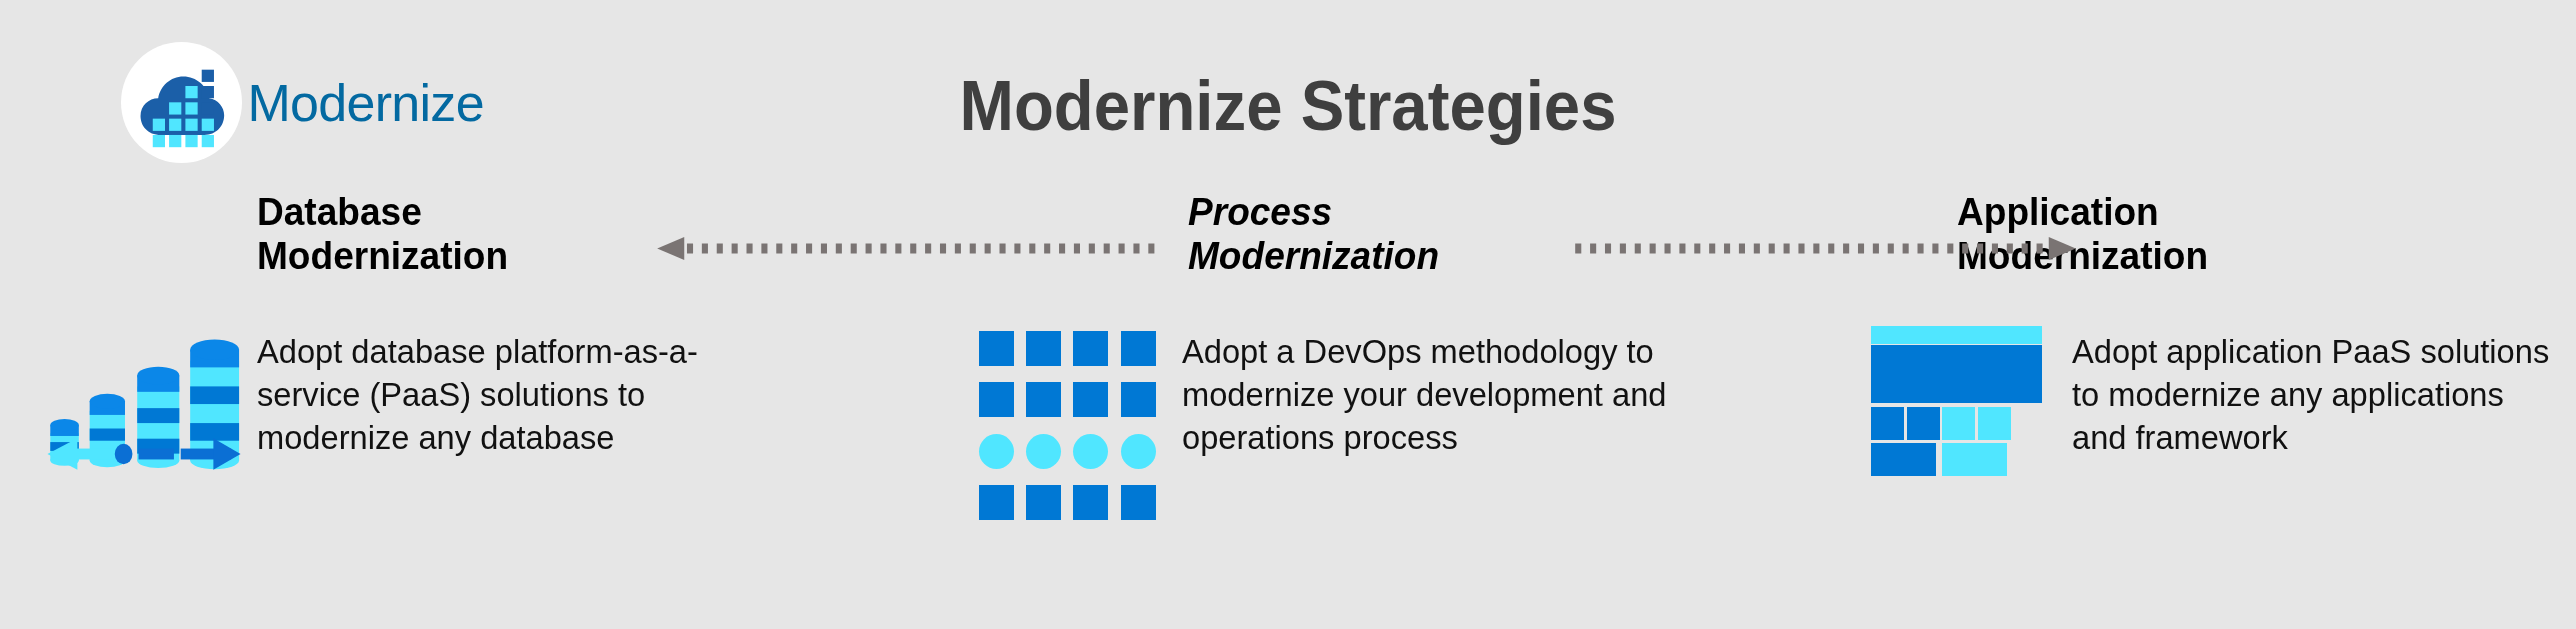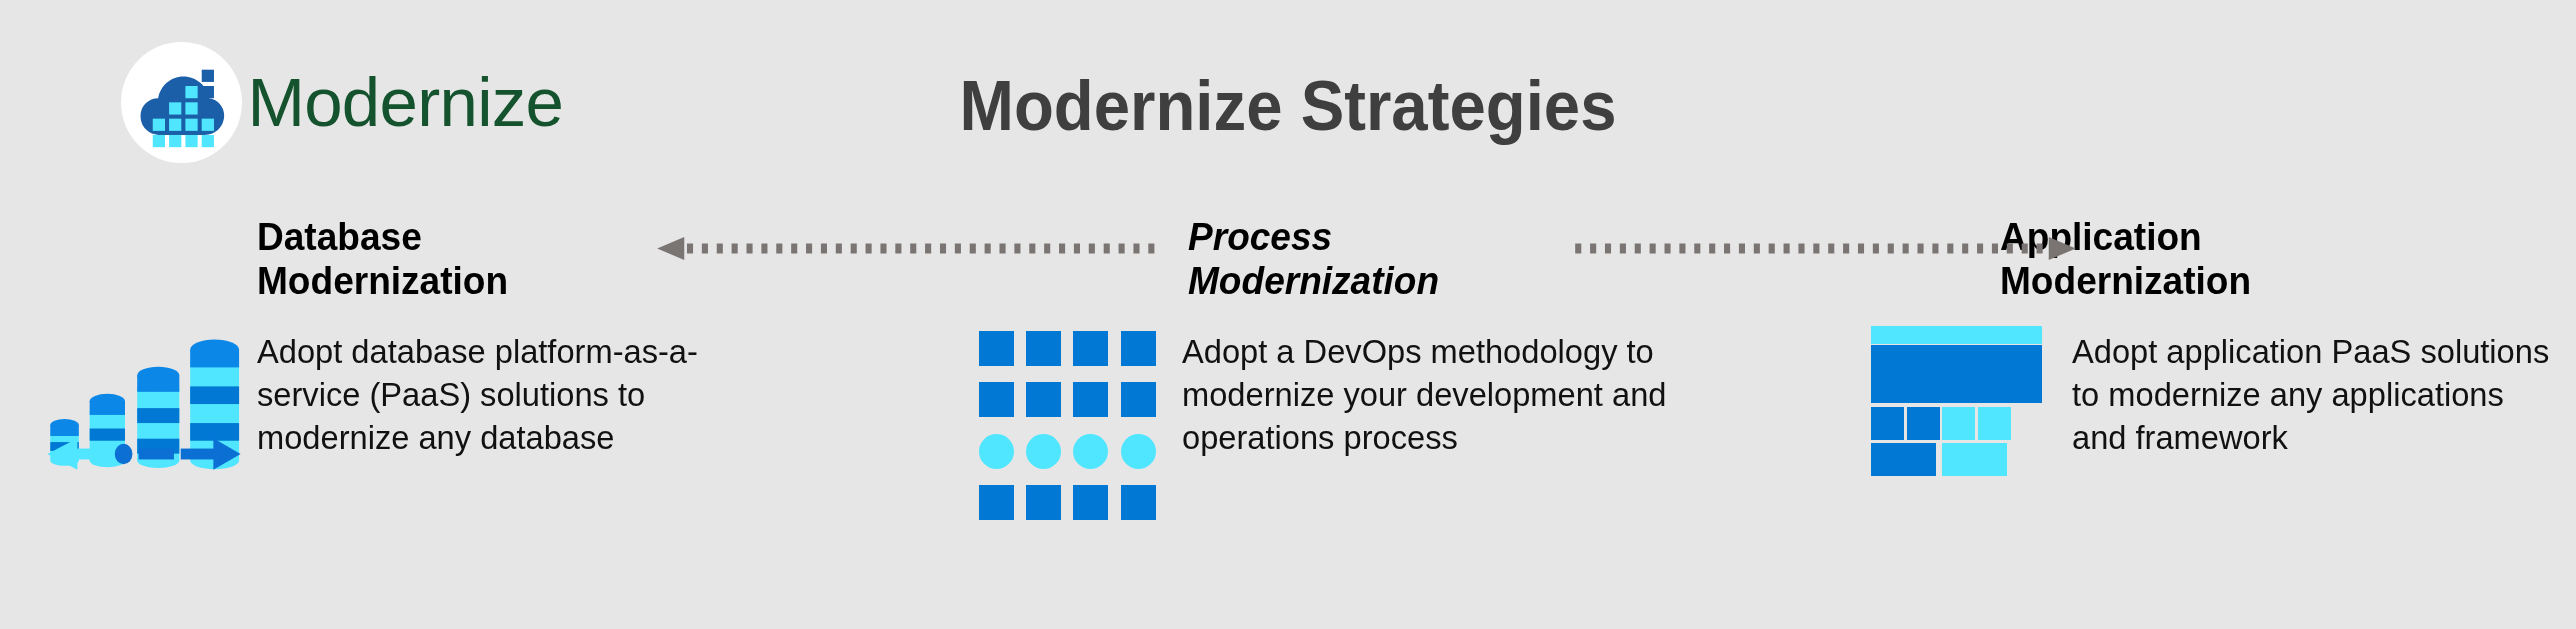--- a/index.html
+++ b/index.html
@@ -30,23 +30,23 @@
     height: 121px;
     border-radius: 50%;
     background: #ffffff;
     display: flex;
     align-items: center;
     justify-content: center;
     flex: 0 0 auto;
   }
   #brand-name {
     font-family: "Liberation Sans", sans-serif;
-    font-size: 69px;
+    font-size: 52px;
     font-weight: 400;
-    color: #14532d;
+    color: #0369a1;
     letter-spacing: -0.7px;
     line-height: 1;
     white-space: nowrap;
     margin-left: -4.1px;
   }
 
   
   #page-title {
     position: absolute;
     left: 0;
@@ -59,25 +59,24 @@
     color: #3f3f3f;
     letter-spacing: 0px;
     transform: scaleX(0.92);
     line-height: 1.1;
   }
 
   
   .col {
     position: absolute;
     top: 190px;
-    margin-top: 25px;
   }
   #col-database { left: 257px;  width: 557px; }
   #col-process  { left: 1188px; width: 557px; font-style: italic; }
-  #col-application { left: 2000px; width: 496px; }
+  #col-application { left: 1957px; width: 496px; }
 
   .col-heading {
     font-family: "Liberation Sans", sans-serif;
     font-size: 39px;
     font-weight: bold;
     color: #000000;
     line-height: 1.12;
     transform: scaleX(0.95);
     transform-origin: left top;
     white-space: pre-line;

